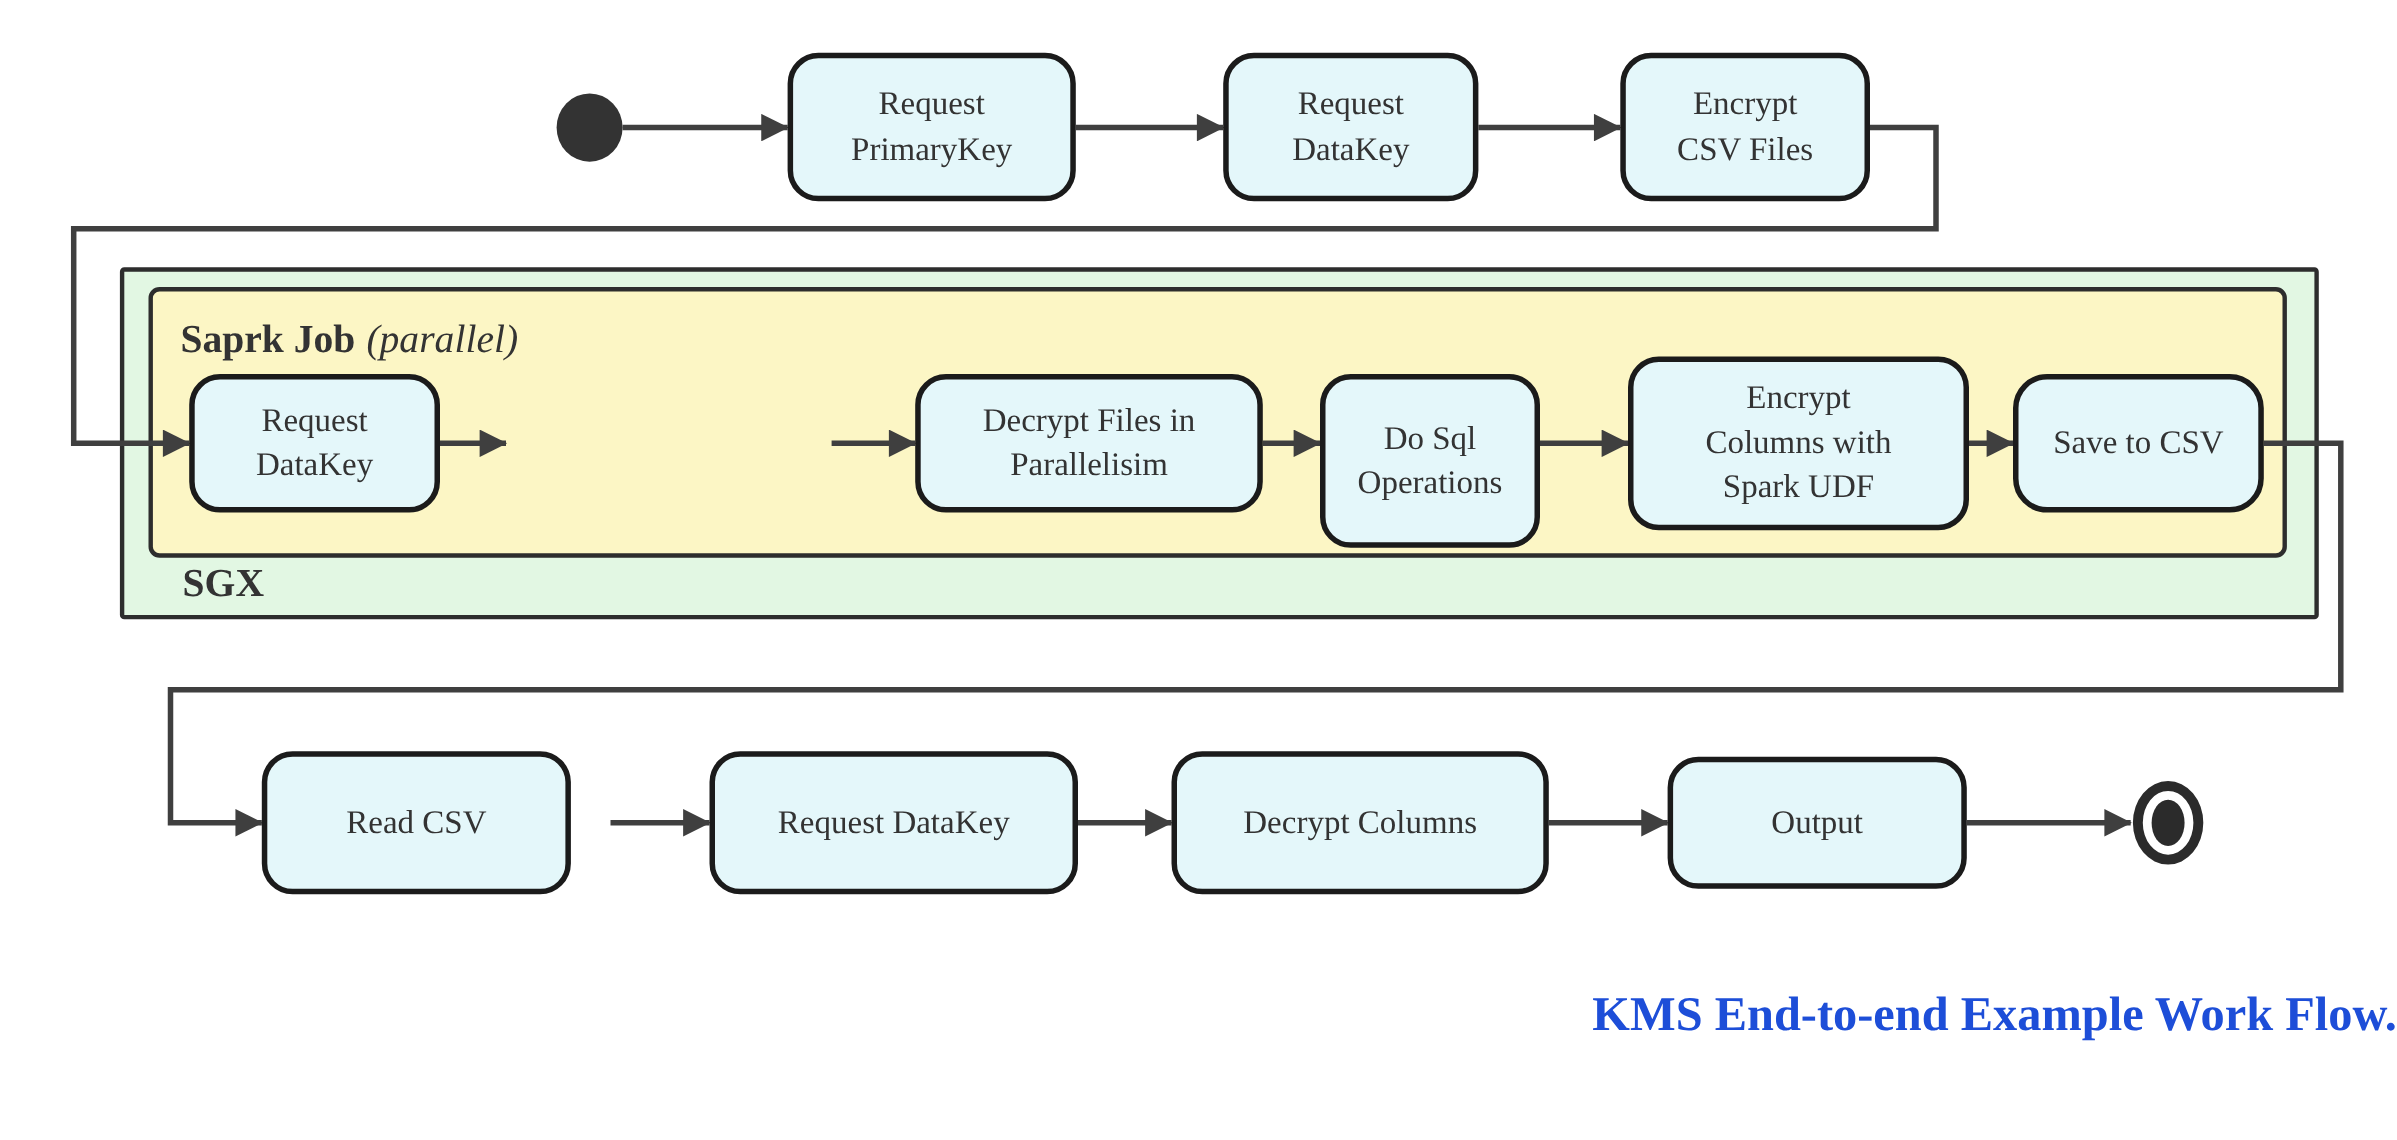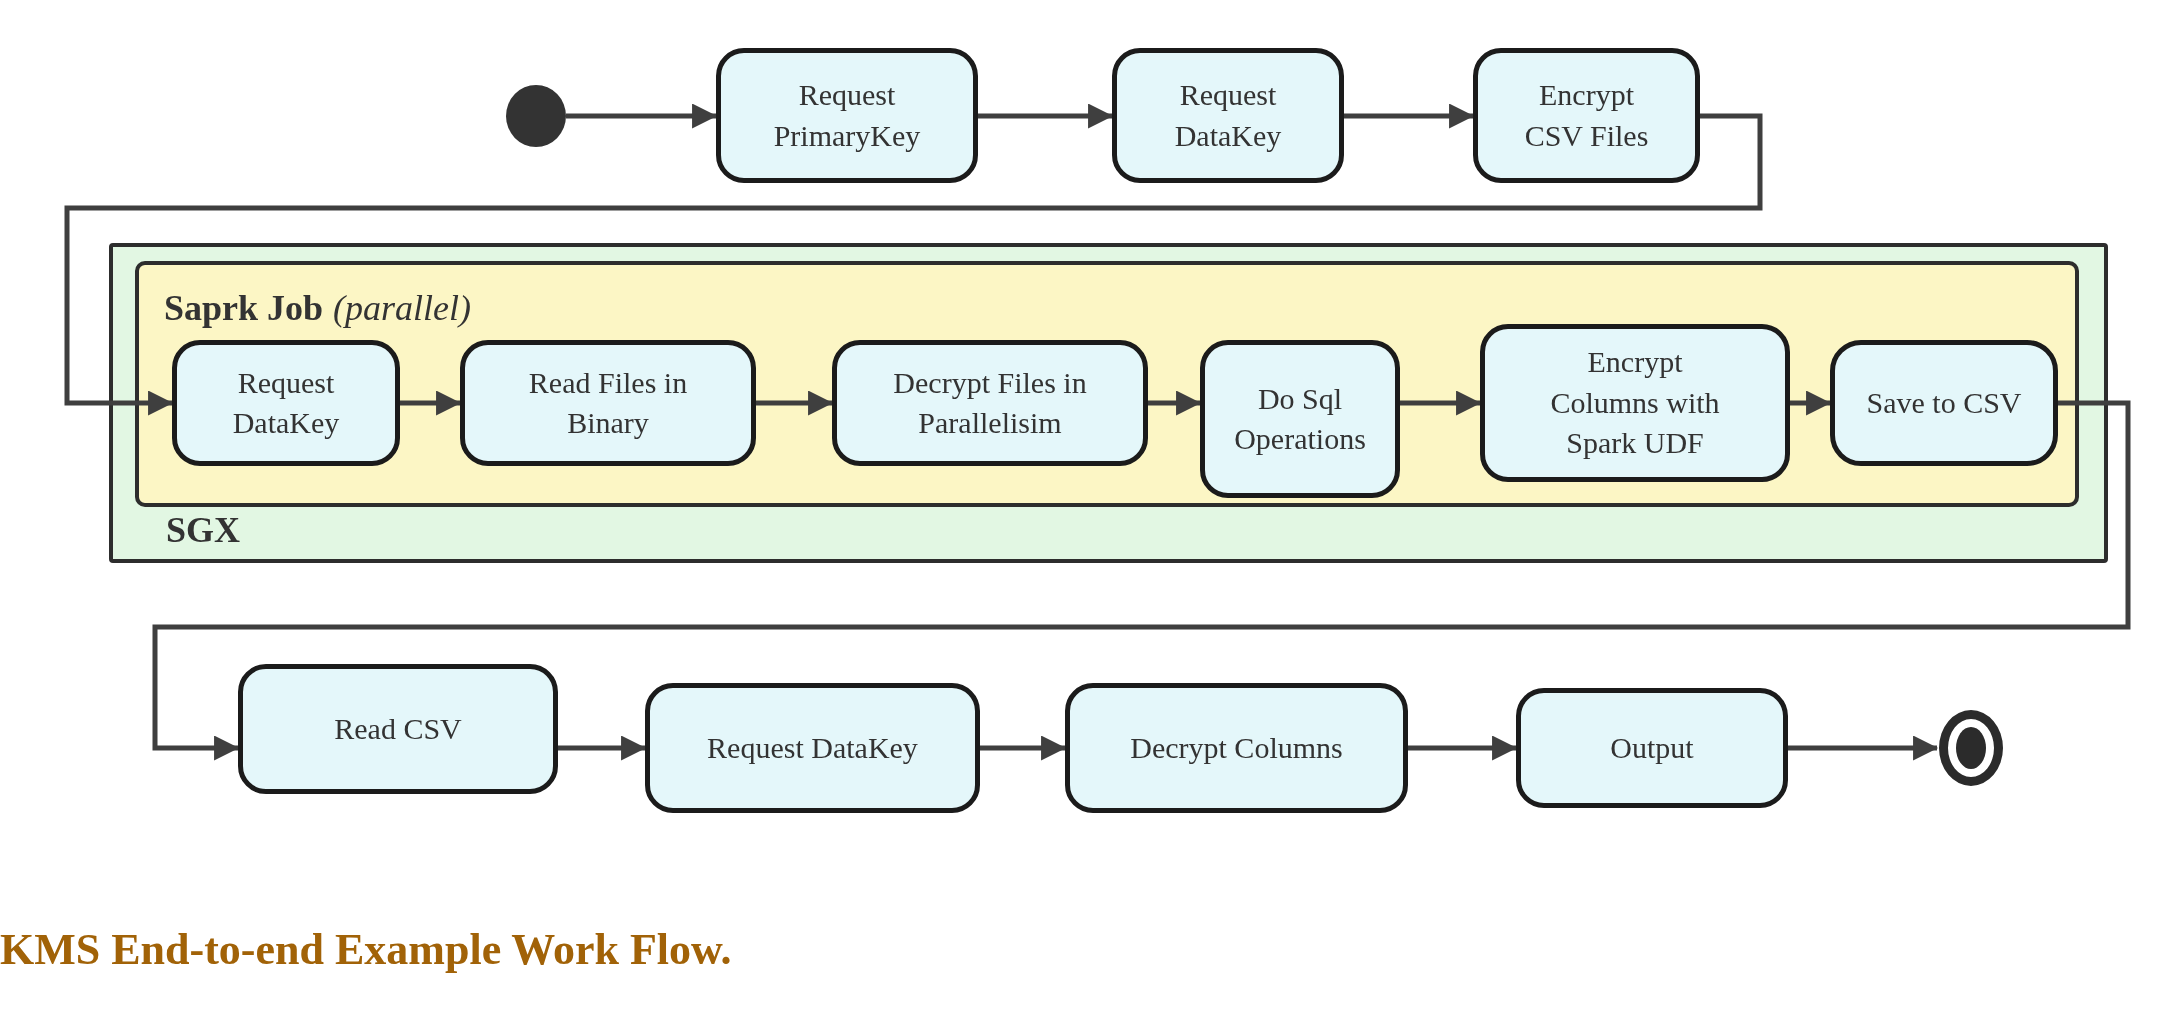--- a/index.html
+++ b/index.html
@@ -85,23 +85,23 @@
     border:9px solid #2b2b2b;border-radius:50%;
     background:#ffffff;
     display:flex;align-items:center;justify-content:center;
     z-index:3;
   }
   .end-node-core{
     width:30px;height:42px;
     background:#2b2b2b;border-radius:50%;
   }
   .caption{
-    position:absolute;left:0;top:924px;width:2179px;
-    text-align:left;
-    font-size:44px;font-weight:bold;color:#a16207;
+    position:absolute;left:0;top:896px;width:2179px;
+    text-align:right;
+    font-size:44px;font-weight:bold;color:#1d4ed8;
   }
 </style>
 </head>
 <body>
 
 <div class="canvas">
 
   <div class="container-box sgx">
     <div class="sgx-label">SGX</div>
   </div>
@@ -138,31 +138,29 @@
 
   <div class="node" style="left:716px;top:48px;width:262px;height:135px;">Request
 PrimaryKey</div>
   <div class="node" style="left:1112px;top:48px;width:232px;height:135px;">Request
 DataKey</div>
   <div class="node" style="left:1473px;top:48px;width:227px;height:135px;">Encrypt
 CSV Files</div>
 
   <div class="node" style="left:172px;top:340px;width:228px;height:126px;">Request
 DataKey</div>
-  <div class="node" style="left:460px;top:340px;width:296px;height:126px;">Read Files in
-Binary</div>
   <div class="node" style="left:832px;top:340px;width:316px;height:126px;">Decrypt Files in
 Parallelisim</div>
   <div class="node" style="left:1200px;top:340px;width:200px;height:158px;">Do Sql
 Operations</div>
   <div class="node" style="left:1480px;top:324px;width:310px;height:158px;">Encrypt
 Columns with
 Spark UDF</div>
   <div class="node" style="left:1830px;top:340px;width:228px;height:126px;border-radius:31px;">Save to CSV</div>
 
-  <div class="node" style="left:238px;top:664px;width:320px;height:130px;">Read CSV</div>
+  <div class="node" style="left:238px;top:683px;width:281px;height:130px;">Read CSV</div>
   <div class="node" style="left:645px;top:683px;width:335px;height:130px;">Request DataKey</div>
   <div class="node" style="left:1065px;top:683px;width:343px;height:130px;">Decrypt Columns</div>
   <div class="node" style="left:1516px;top:688px;width:272px;height:120px;">Output</div>
 
   <div class="caption">KMS End-to-end Example Work Flow.</div>
 
 </div>
 
 </body></html>

